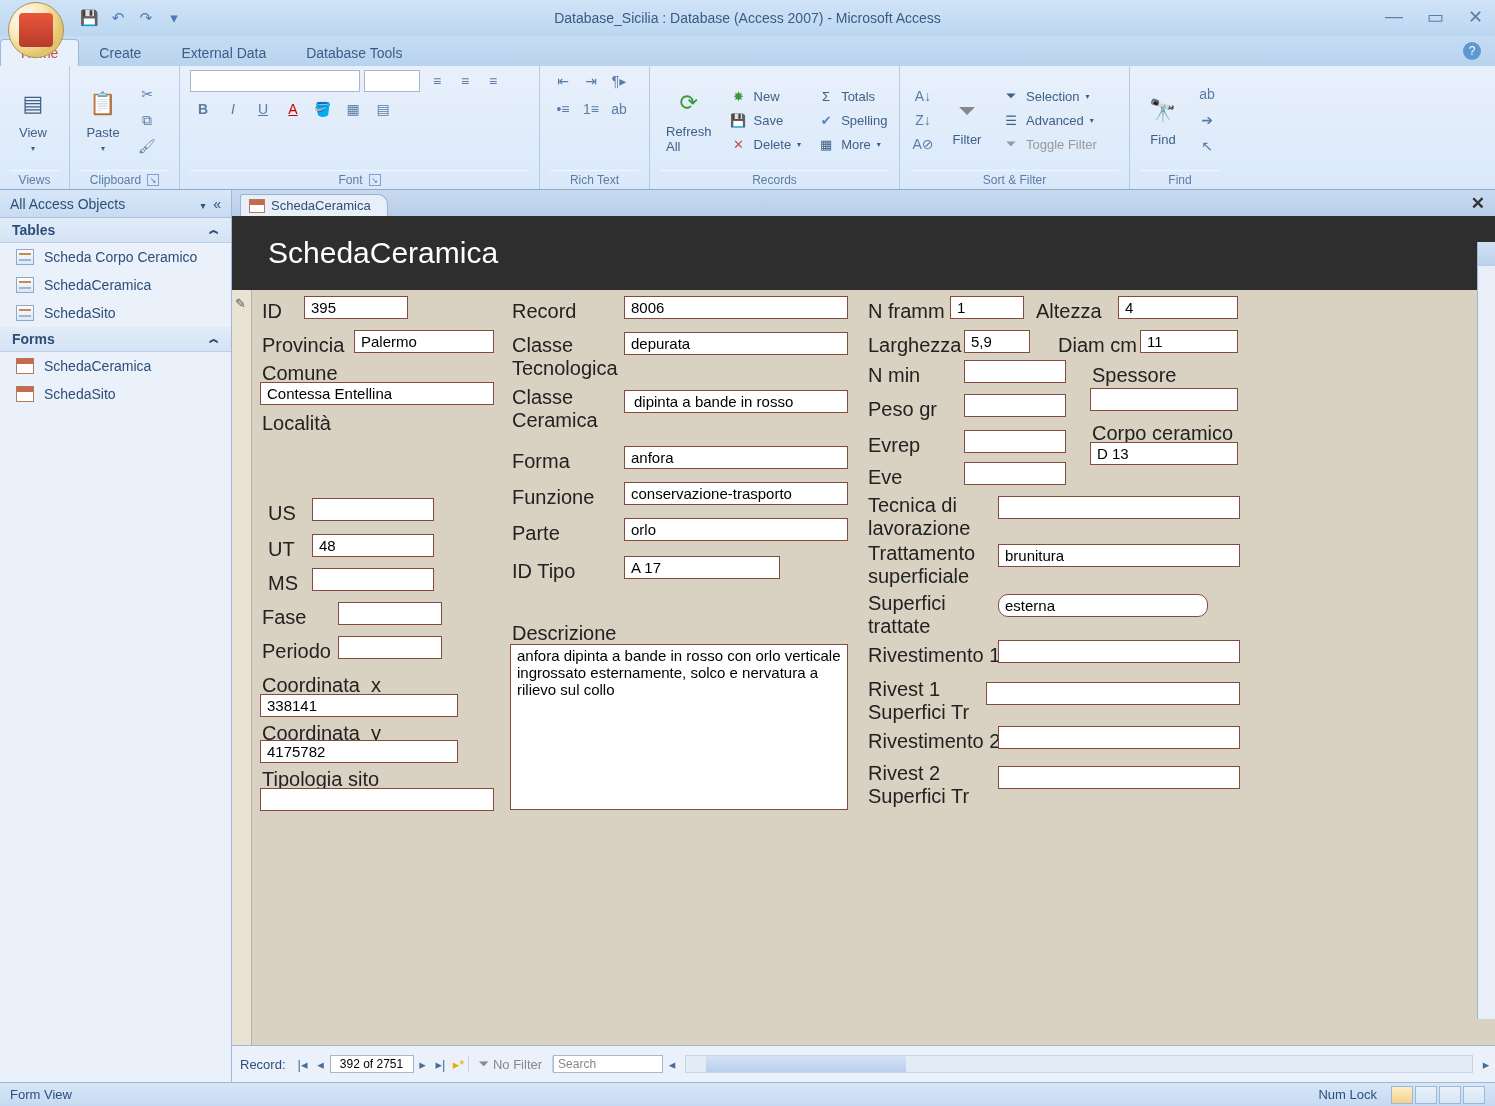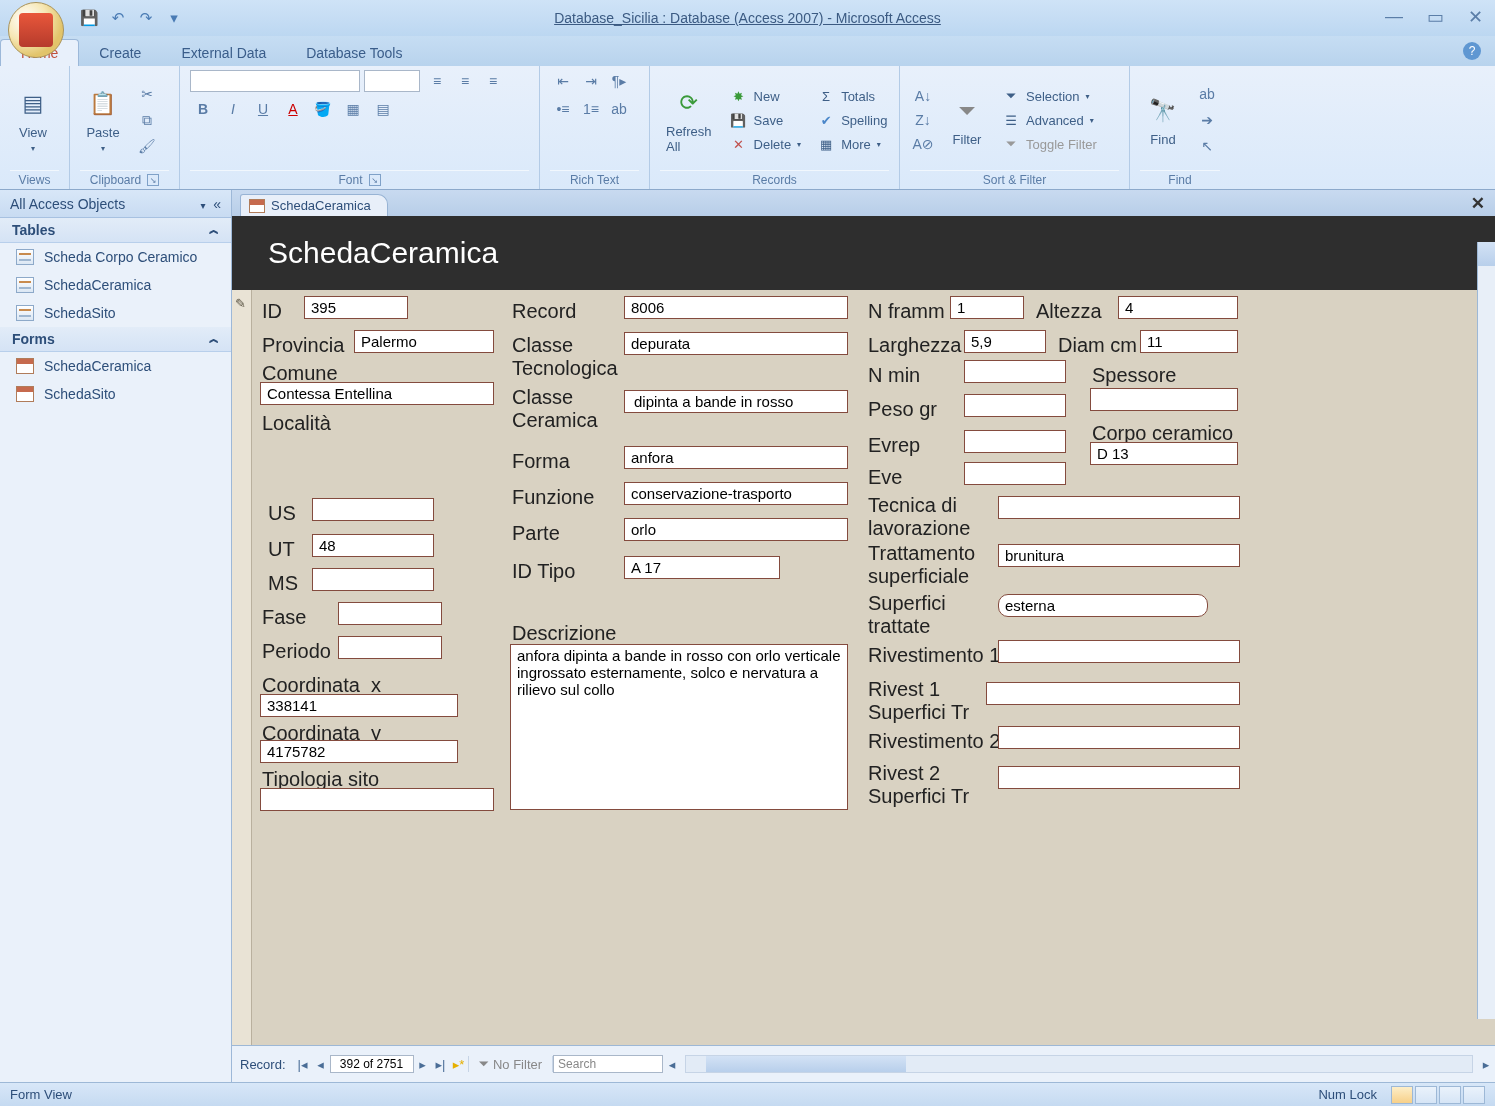--- a/index.html
+++ b/index.html
@@ -4,21 +4,21 @@
 <style>
 * { box-sizing: border-box; margin: 0; padding: 0; font-family: "Segoe UI", Tahoma, sans-serif; }
 body { width: 1495px; height: 1106px; background: #fff; overflow: hidden; }
 
 
 .titlebar { height: 36px; background: linear-gradient(#cfe3f7,#bcd7f1); display:flex; align-items:center; position:relative; font-size:14px; color:#3b5a82; }
 .office-btn { width:56px; height:56px; position:absolute; left:8px; top:2px; border-radius:50%; background:radial-gradient(circle at 30% 30%,#fff,#f6e7b4 40%,#e2c46a 70%); border:1px solid #a9935a; z-index:20; display:flex; align-items:center; justify-content:center; }
 .office-btn-inner { width:34px; height:34px; background:linear-gradient(#e9573b,#b63b2c); border-radius:4px; }
 .qat { margin-left:80px; display:flex; gap:8px; align-items:center; }
 .qat-icon { width:20px; height:20px; display:flex; align-items:center; justify-content:center; color:#4a7bb4; font-size:15px; }
-.titlebar-text { position:absolute; left:50%; transform:translateX(-50%);text-decoration:underline; }
+.titlebar-text { position:absolute; left:50%; transform:translateX(-50%); }
 .win-controls { position:absolute; right:12px; top:6px; display:flex; gap:24px; color:#5b7ea8; font-size:18px; }
 
 
 .ribbon-tabs { height:30px; background:linear-gradient(#c6ddf3,#b8d3ed); display:flex; align-items:flex-end; position:relative; }
 .ribbon-tab { padding:5px 20px; font-size:14px; color:#3a5d8a; cursor:default; }
 .ribbon-tab.active { background:#e8f0fb; border:1px solid #9cb8d9; border-bottom:none; border-radius:4px 4px 0 0; color:#c14f3a; }
 .help-icon { position:absolute; right:14px; top:6px; width:18px; height:18px; border-radius:50%; background:#5f97d2; color:#fff; font-size:12px; display:flex; align-items:center; justify-content:center; }
 
 
 .ribbon { height:124px; background:linear-gradient(#e8f0fb,#dae9fa); border-bottom:1px solid #8ca9cb; display:flex; }
@@ -367,21 +367,21 @@
           <div class="flab" style="left:258px; top:266px;">ID Tipo</div>
           <input class="finp" style="left: 370px; top: 262px; width: 156px;" value="A 17">
           <div class="flab" style="left:258px; top:328px;">Descrizione</div>
           <textarea class="finp" style="left: 256px; top: 350px; width: 338px; height: 166px; resize: none;">anfora dipinta a bande in rosso con orlo verticale ingrossato esternamente, solco e nervatura a rilievo sul collo</textarea>
 
           <div class="flab" style="left:614px; top:6px;">N framm</div>
           <input class="finp" style="left: 696px; top: 2px; width: 74px;" value="1">
           <div class="flab" style="left:782px; top:6px;">Altezza</div>
           <input class="finp" style="left: 864px; top: 2px; width: 120px;" value="4">
           <div class="flab" style="left:614px; top:40px;">Larghezza</div>
-          <input class="finp" style="left: 710px; top: 36px; width: 82px;" value="5,9">
+          <input class="finp" style="left: 710px; top: 36px; width: 66px;" value="5,9">
           <div class="flab" style="left:804px; top:40px;">Diam cm</div>
           <input class="finp" style="left: 886px; top: 36px; width: 98px;" value="11">
           <div class="flab" style="left:614px; top:70px;">N min</div>
           <input class="finp" style="left: 710px; top: 66px; width: 102px;">
           <div class="flab" style="left:838px; top:70px;">Spessore</div>
           <input class="finp" style="left: 836px; top: 94px; width: 148px;">
           <div class="flab" style="left:614px; top:104px;">Peso gr</div>
           <input class="finp" style="left: 710px; top: 100px; width: 102px;">
           <div class="flab" style="left:838px; top:128px;">Corpo ceramico</div>
           <div class="flab" style="left:614px; top:140px;">Evrep</div>

